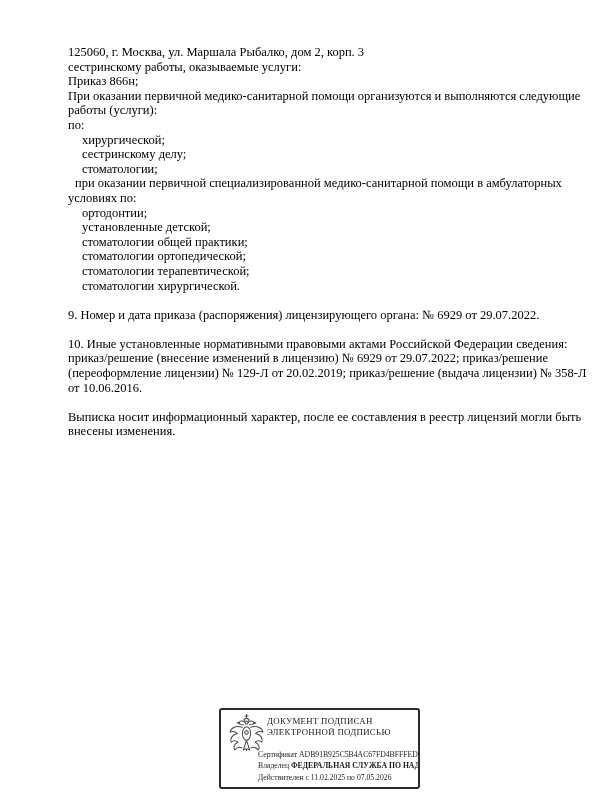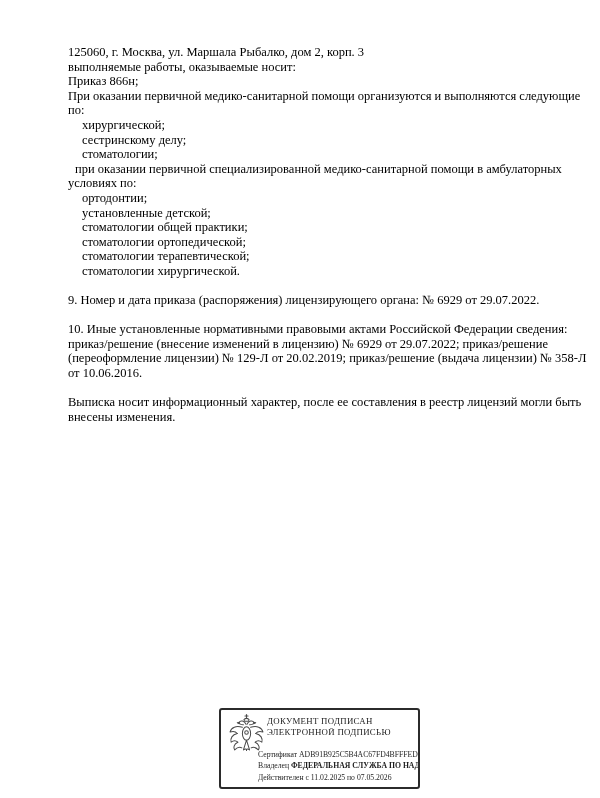--- a/index.html
+++ b/index.html
@@ -75,23 +75,24 @@
   .stamp-info .row { white-space: nowrap; overflow: hidden; }
   .stamp-info .bold-val { font-weight: bold; }
 </style>
 </head>
 <body>
 
 <div class="page">
 
   <div class="doc-text">
       <div class="doc-line ind0">125060, г. Москва, ул. Маршала Рыбалко, дом 2, корп. 3</div>
-      <div class="doc-line ind0">выполняемые работы, оказываемые носит:</div>
+      <div class="doc-line ind0">сестринскому работы, оказываемые услуги:</div>
       <div class="doc-line ind0">Приказ 866н;</div>
       <div class="doc-line ind0">При оказании первичной медико-санитарной помощи организуются и выполняются следующие</div>
+      <div class="doc-line ind0">работы (услуги):</div>
       <div class="doc-line ind0">по:</div>
       <div class="doc-line ind2">хирургической;</div>
       <div class="doc-line ind2">сестринскому делу;</div>
       <div class="doc-line ind2">стоматологии;</div>
       <div class="doc-line ind1">при оказании первичной специализированной медико-санитарной помощи в амбулаторных</div>
       <div class="doc-line ind0">условиях по:</div>
       <div class="doc-line ind2">ортодонтии;</div>
       <div class="doc-line ind2">установленные детской;</div>
       <div class="doc-line ind2">стоматологии общей практики;</div>
       <div class="doc-line ind2">стоматологии ортопедической;</div>

